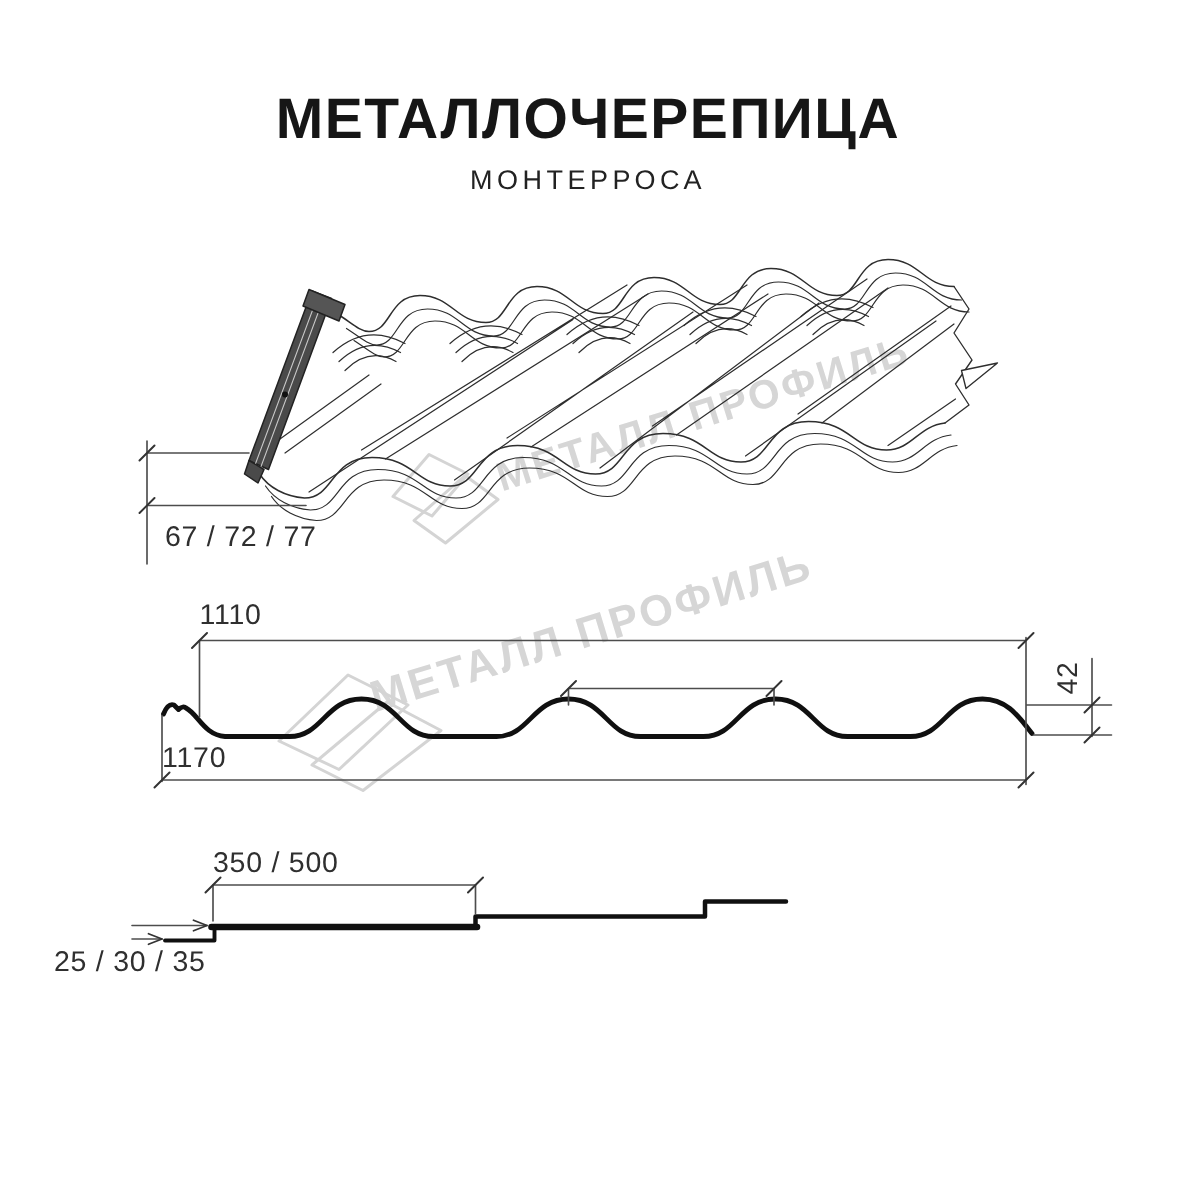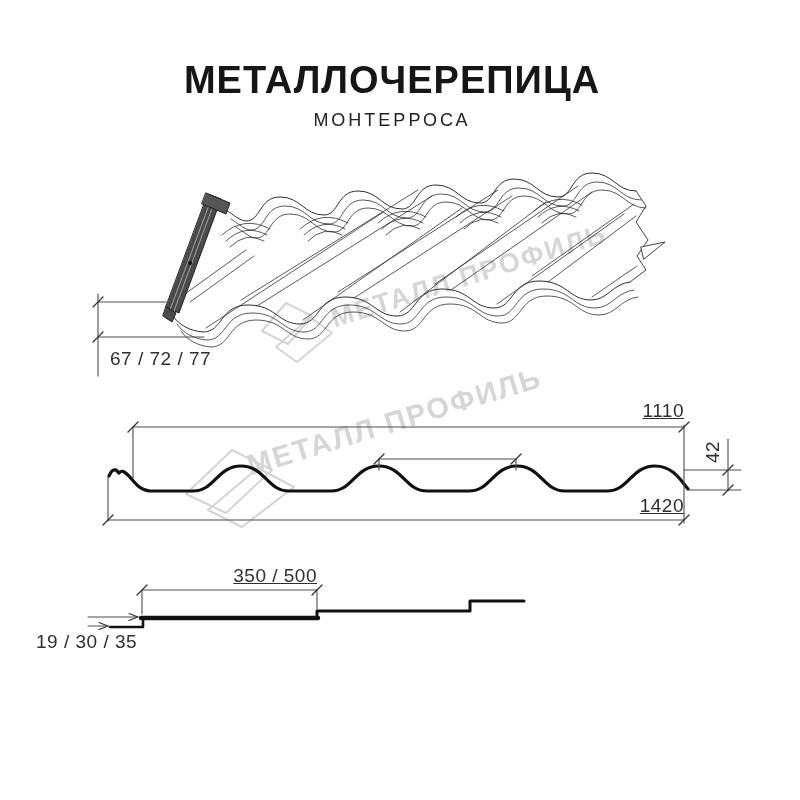--- a/index.html
+++ b/index.html
@@ -7,21 +7,21 @@
          font-family:"Liberation Sans", sans-serif;}
   .hdr{position:absolute;left:0;top:60px;width:784px;text-align:center;}
   .hdr .title{font-size:38px;font-weight:700;letter-spacing:1px;color:#161616;line-height:1.1;}
   .hdr .subtitle{margin-top:8px;font-size:18px;font-weight:400;letter-spacing:3px;color:#222;}
   .wm{position:absolute;color:#d6d6d6;font-weight:700;white-space:nowrap;
       transform-origin:left center;letter-spacing:2px;z-index:1;}
   .wm.up{left:332px;top:304px;font-size:27px;transform:rotate(-17.5deg);}
   .wm.low{left:248px;top:450px;font-size:29px;transform:rotate(-17deg);}
   svg.art{position:absolute;left:0;top:0;z-index:2;}
   .dim{position:absolute;font-size:19px;color:#2f2f2f;letter-spacing:.5px;z-index:3;white-space:nowrap;}
-  .dim.c{text-align:right;text-decoration:underline;}
+  .dim.c{text-align:left;}
   .dim.rot{transform:rotate(-90deg);transform-origin:0 0;}
 </style>
 </head>
 <body>
 
 <div class="stage">
 
   <div class="hdr">
     <div class="title">МЕТАЛЛОЧЕРЕПИЦА</div>
     <div class="subtitle">МОНТЕРРОСА</div>
@@ -107,18 +107,18 @@
     </g>
   </svg>
 
   <span class="dim" style="left:110px;top:348px;">67 / 72 / 77</span>
 
   <span class="dim c" style="left:133px;top:400px;width:551px;">1110</span>
 
 
   <span class="dim rot" style="left:702px;top:463px;">42</span>
 
-  <span class="dim c" style="left:108px;top:495px;width:576px;">1420</span>
+  <span class="dim c" style="left:108px;top:495px;width:576px;">1170</span>
 
   <span class="dim c" style="left:142px;top:565px;width:175px;">350 / 500</span>
 
-  <span class="dim" style="left:36px;top:631px;">19 / 30 / 35</span>
+  <span class="dim" style="left:36px;top:631px;">25 / 30 / 35</span>
 </div>
 
 </body></html>

